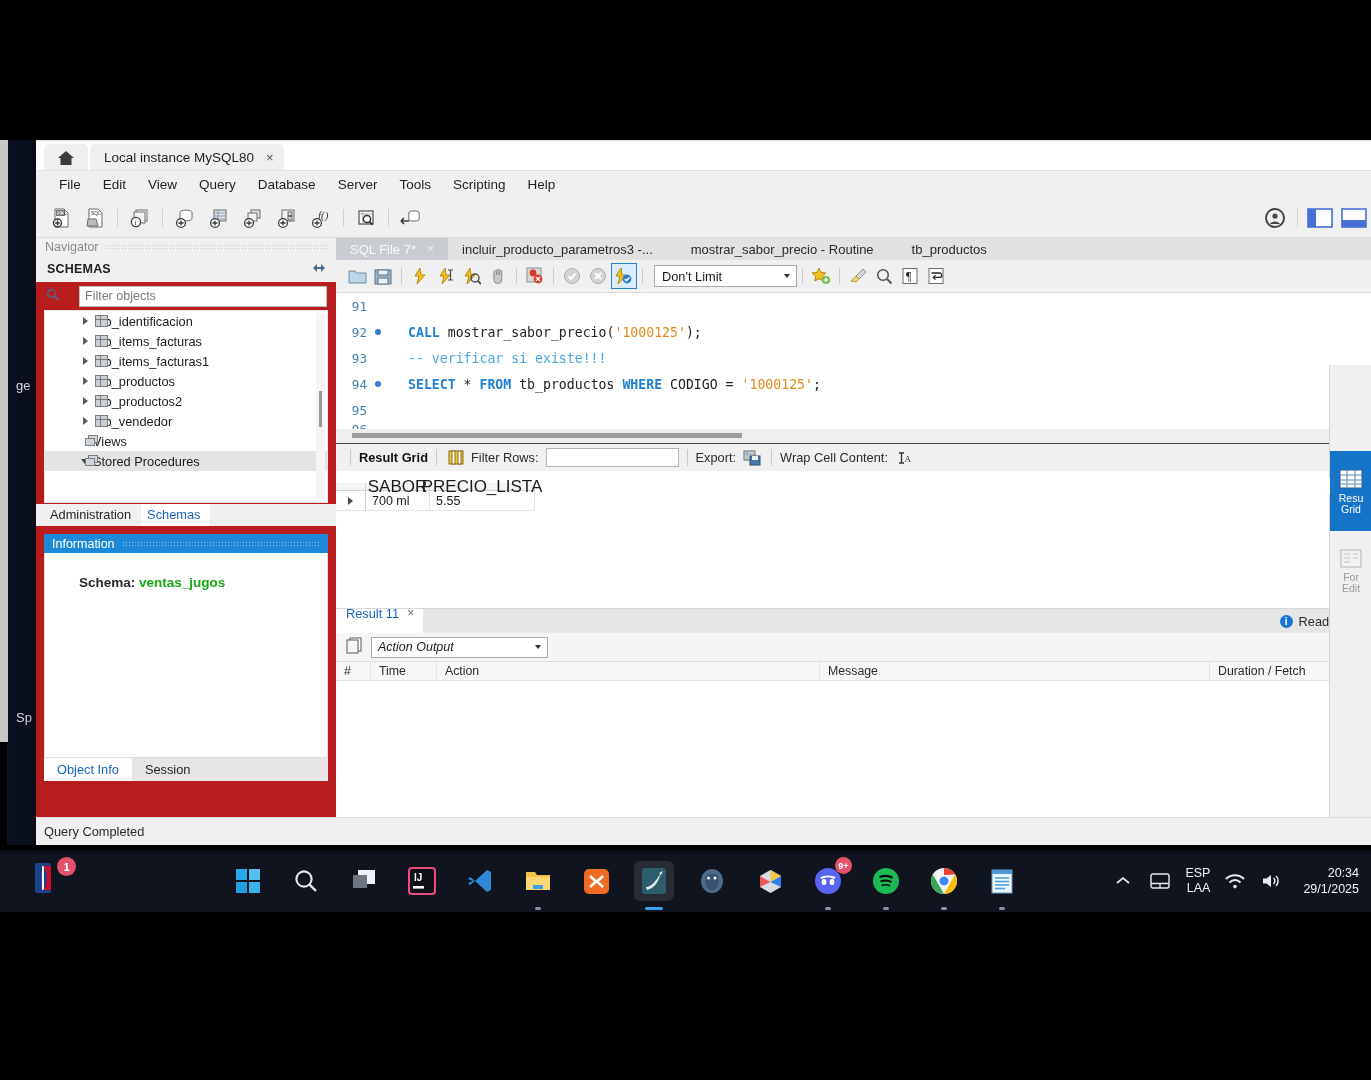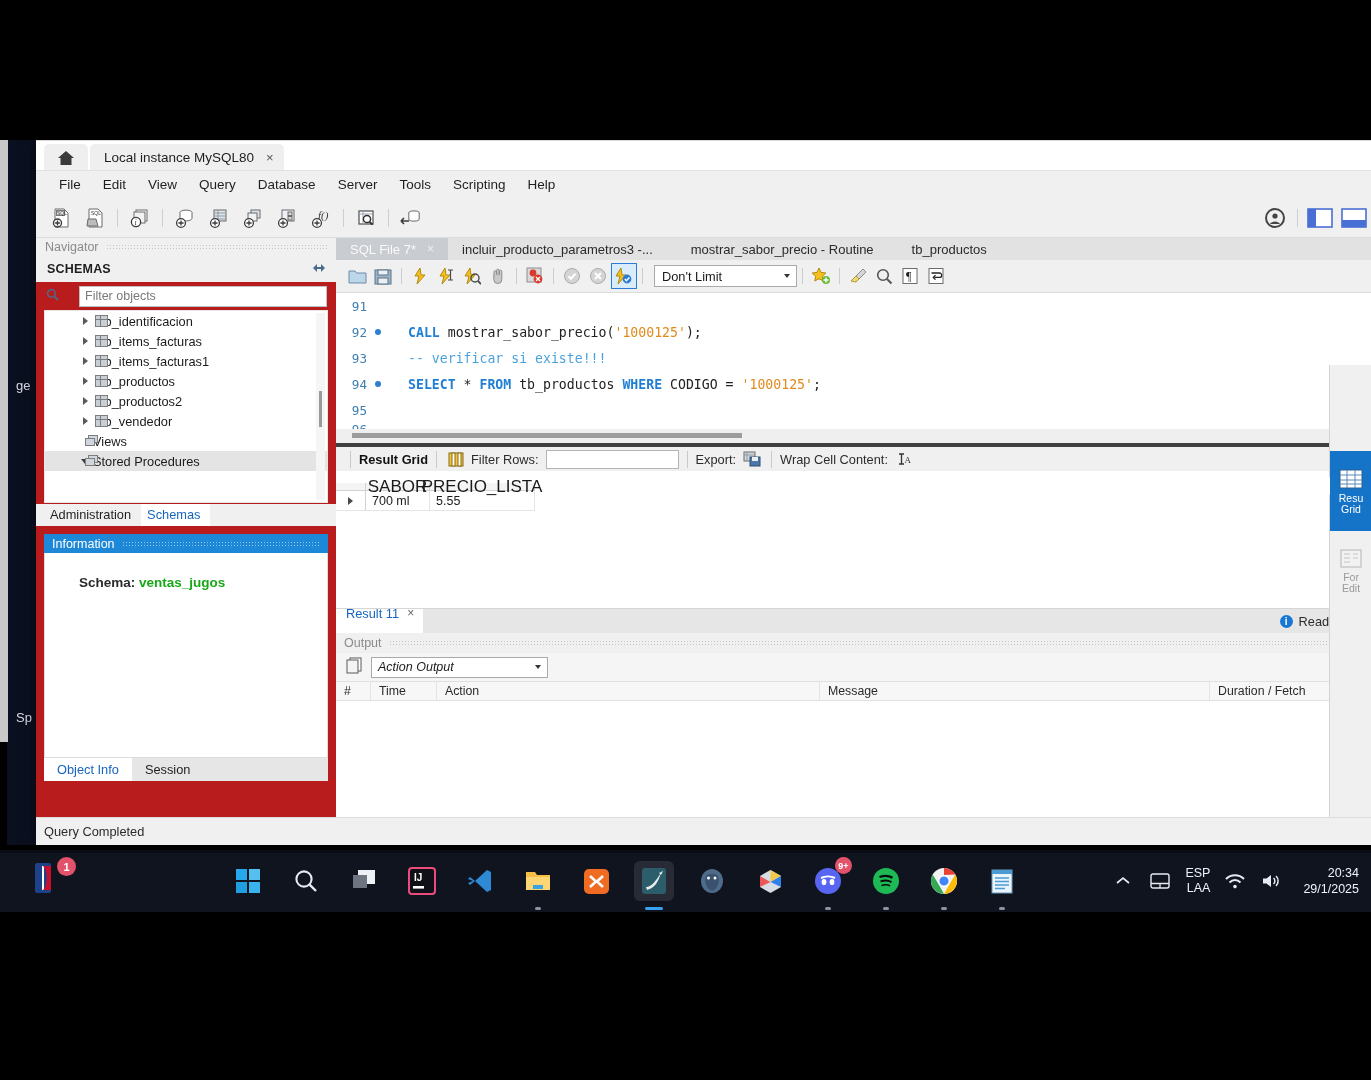--- a/index.html
+++ b/index.html
@@ -238,21 +238,21 @@
   .str { color: #e08a1e; }
   .cmt { color: #4aa3e0; }
   .idn { color: #222; }
   .hscroll {
     position: absolute; left: 0; right: 0; bottom: 0; height: 14px; background: #efefef;
   }
   .hthumb { position: absolute; left: 16px; top: 4px; width: 390px; height: 5px; background: #9c9c9c;}
 
   
   .res-toolbar {
-    height: 28px; background: #f0f0f0; border-top: 4px solid #404040;
+    height: 28px; background: #f0f0f0; border-top: 1px solid #404040;
     display: flex; align-items: center; padding-left: 6px; position: relative;
   }
   .rt-label { font-size: 12.8px; color: #111; font-weight: bold; }
   .rt-txt { font-size: 12.8px; color: #2b2b2b; }
   .rt-sep { width: 1px; height: 17px; background: #c9c9c9; margin: 0 8px; }
   .filter-rows {
     width: 133px; height: 19px; background: #fff; border: 1px solid #b5b5b5; margin-left: 7px;
   }
   .rt-ico { width: 22px; height: 22px; display:flex; align-items:center; justify-content:center; }
 
@@ -829,24 +829,20 @@
           <div class="restab">
             <span>Result 11</span>
             <span class="x">×</span>
           </div>
           <div class="readonly">
             <span class="info-badge">i</span>
             <span>Read Only</span>
           </div>
         </div>
 
-        <div class="out-head">
-          <span>Output</span>
-          <span class="dotfill"></span>
-        </div>
         <div class="out-tool">
           <span>
             <svg width="17" height="17" viewBox="0 0 17 17">
               <rect x="4" y="1" width="11" height="13" fill="#fff" stroke="#5a5a5a"></rect>
               <rect x="1" y="3" width="11" height="13" fill="#f4f4f4" stroke="#5a5a5a"></rect>
             </svg>
           </span>
           <span class="out-sel">
             <span>Action Output</span>
             <span class="car"></span>

